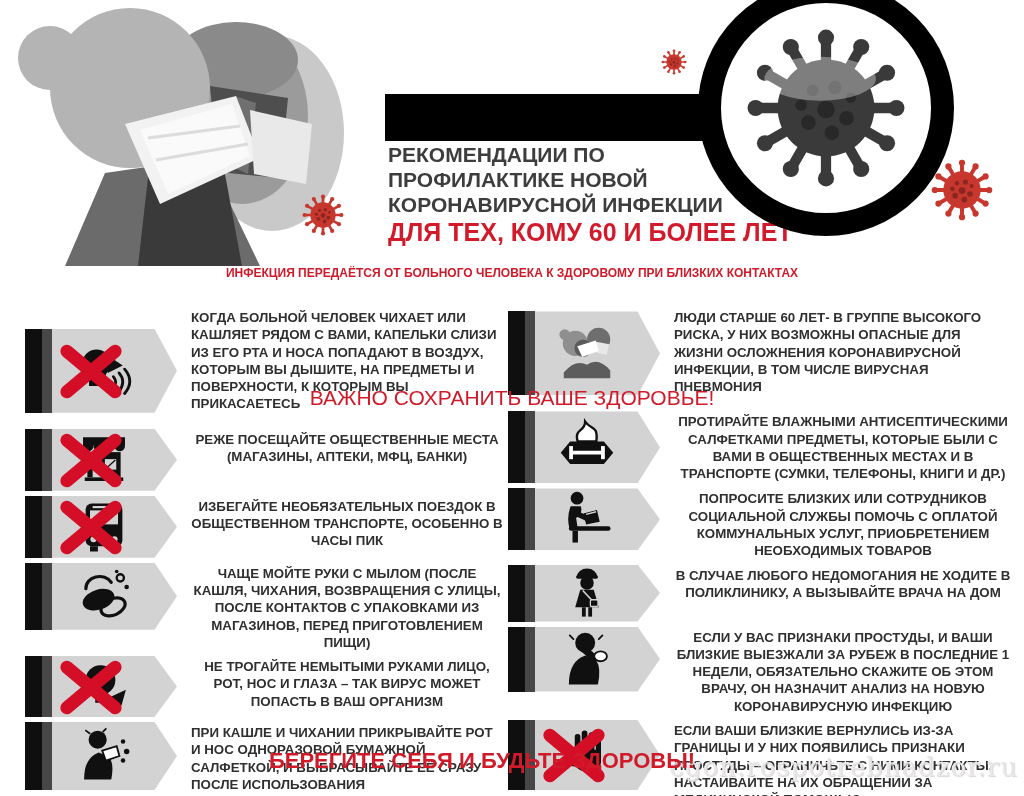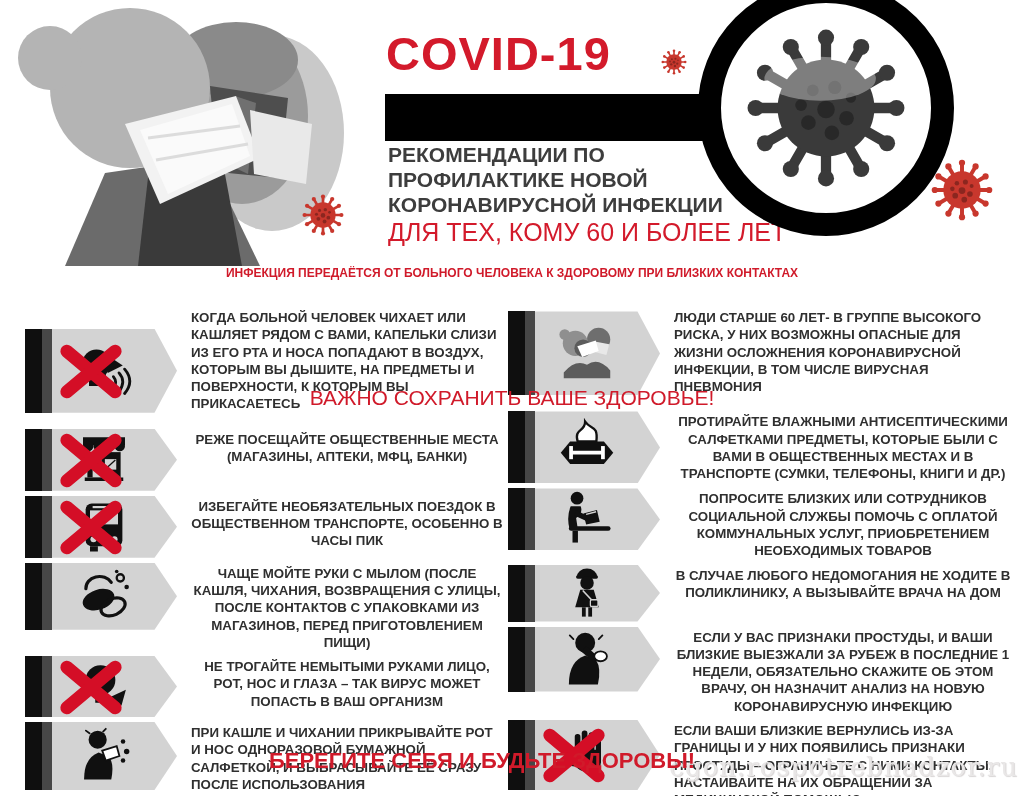--- a/index.html
+++ b/index.html
@@ -6,21 +6,21 @@
   .poster{position:relative;width:1024px;height:796px;background:#fff;overflow:hidden;
           font-family:"Liberation Sans",sans-serif;}
   .abs{position:absolute;}
 
   
   .covid-title{left:386px;top:26px;font-size:47px;font-weight:800;color:#d31a2b;letter-spacing:1px;}
   .handle-bar{left:385px;top:94px;width:335px;height:47px;background:#000;}
   .magnifier{left:698px;top:-20px;width:256px;height:256px;border:23px solid #000;border-radius:50%;
              box-sizing:border-box;background:#fff;display:flex;align-items:center;justify-content:center;z-index:2;}
   .subtitle{left:388px;top:143px;width:336px;font-size:21px;font-weight:700;color:#3d3d3d;line-height:1.18;}
-  .audience{left:388px;top:218px;font-size:25px;font-weight:400;color:#d31a2b;}
+  .audience{left:388px;top:218px;font-size:25px;font-weight:700;color:#d31a2b;}
   .banner{left:0;top:266px;width:1024px;text-align:center;font-size:12px;font-weight:800;color:#d01a2a;}
 
   
   .headline-mid{left:0;top:386px;width:1024px;text-align:center;font-size:21px;font-weight:400;color:#d01a2a;z-index:3;}
   .headline-bottom{left:0;top:748px;width:964px;text-align:center;font-size:22px;font-weight:700;color:#d01a2a;z-index:3;}
   .watermark{right:6px;top:752px;font-family:"DejaVu Serif",serif;font-size:26px;color:#e9e7e7;
              text-shadow:1px 1px 1px #d8d5d5;letter-spacing:1px;}
 
   
   .col{position:absolute;top:307px;}
@@ -103,21 +103,20 @@
     <polygon points="55,258 250,258 198,150 95,165" fill="#6b6b6b"></polygon>
     <polygon points="140,152 212,150 232,258 128,258" fill="#3a3a3a"></polygon>
     <polygon points="225,88 246,95 238,166 221,158" fill="#707070"></polygon>
     <polygon points="115,116 226,88 250,150 150,196" fill="#f2f2f2"></polygon>
     <polygon points="130,122 222,96 240,148 158,186" fill="#fafafa"></polygon>
     <line x1="138" y1="130" x2="230" y2="118" stroke="#dcdcdc" stroke-width="3"></line>
     <line x1="146" y1="152" x2="238" y2="136" stroke="#dcdcdc" stroke-width="3"></line>
     <polygon points="240,102 302,116 296,176 244,166" fill="#e9e9e9"></polygon>
   </svg>
 
-  <div class="abs covid-title">COVID-19</div>
   <div class="abs handle-bar"></div>
   <div class="abs magnifier">
     <svg width="176" height="176" viewBox="-60 -60 120 120" style="color:#3a3a3a">
       <use href="#virus-shape"></use>
       <ellipse cx="-4" cy="-20" rx="38" ry="15" fill="#ffffff" opacity="0.35"></ellipse>
     </svg>
   </div>
 
   <svg class="abs" style="left:300px;top:192px;color:#c8372d" width="46" height="46" viewBox="-60 -60 120 120">
       <use href="#virus-shape"></use>

